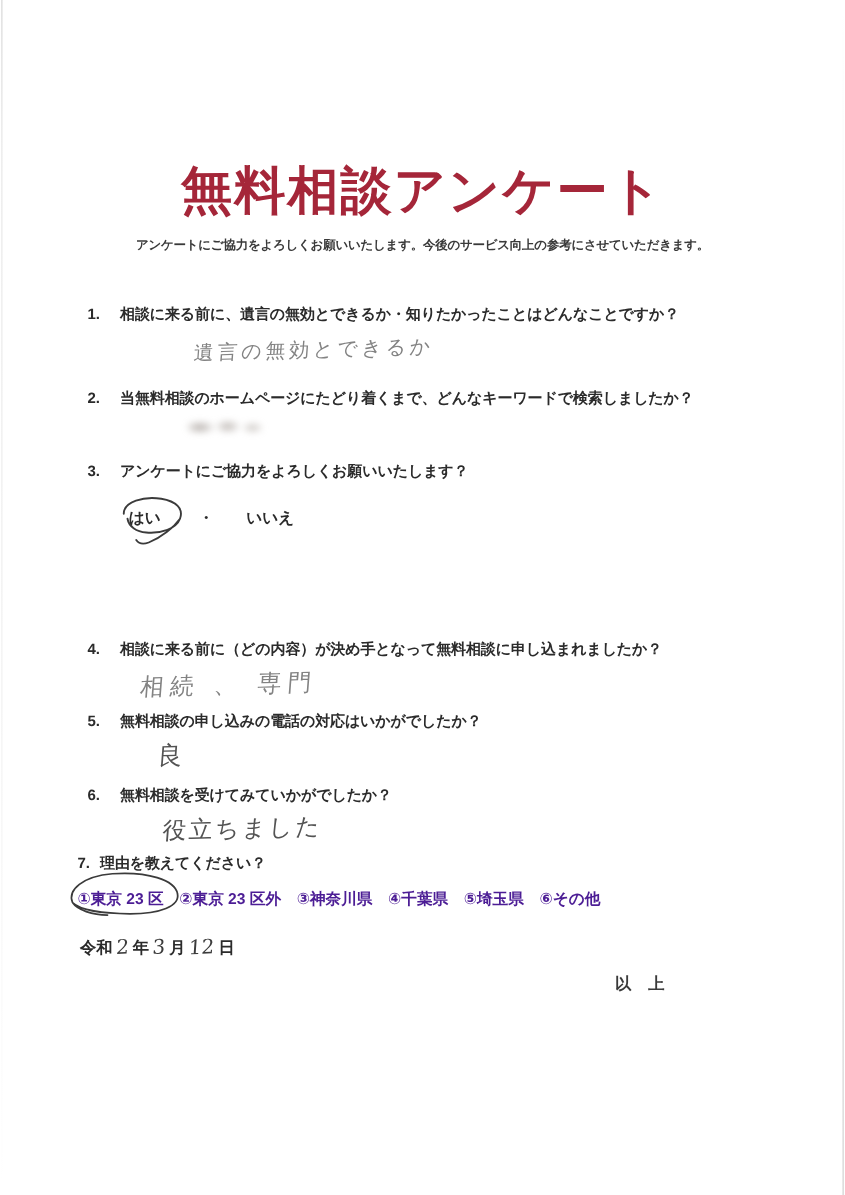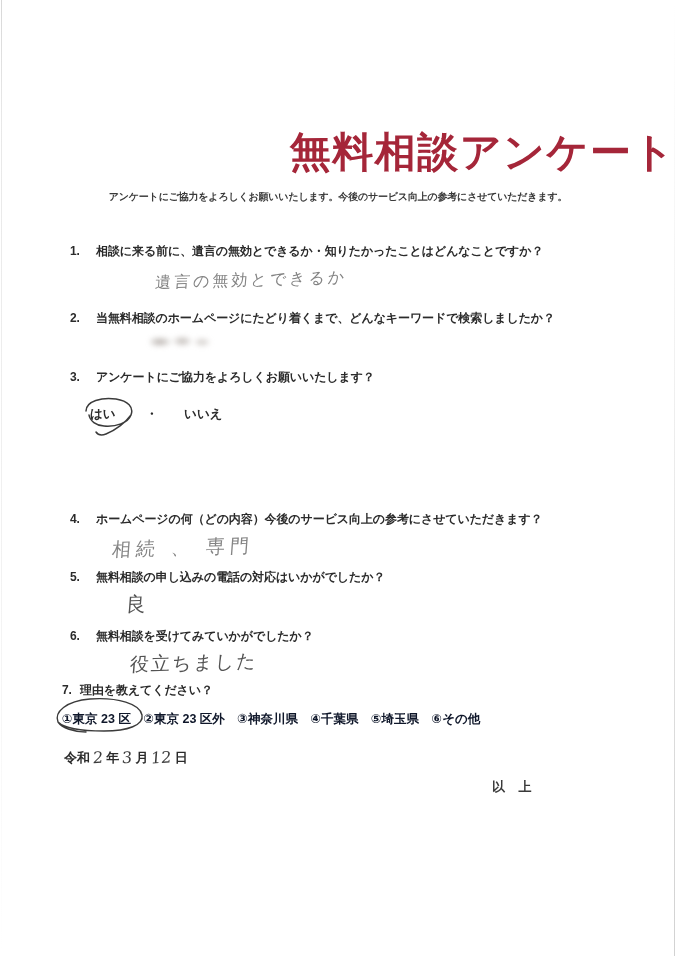--- a/index.html
+++ b/index.html
@@ -31,21 +31,21 @@
     right: 1px; top: 0;
     width: 1px; height: 956px;
     background: linear-gradient(to bottom, #ffffff 0%, #f0f0f0 40%, #dcdcdc 75%, #d2d2d2 100%);
   }
 
   
   .doc-title {
     position: absolute;
     left: 0; right: 0;
     top: 128px;
-    text-align: right;
+    text-align: center;
     font-size: 41px;
     line-height: 48px;
     font-weight: 700;
     letter-spacing: 1.5px;
     color: #a52639;
     font-family: "DejaVu Sans", "Liberation Sans", sans-serif;
   }
   .doc-subtitle {
     position: absolute;
     left: 0; right: 0;
@@ -92,21 +92,21 @@
   
   .choice-row {
     position: absolute;
     left: 90px;
     display: flex;
     align-items: baseline;
     font-size: 12.5px;
     font-weight: 700;
     color: #2b2b2b;
   }
-  .choice-yes { position: relative; }
+  .choice-yes { position: relative; margin-left: 13px; }
   .choice-dot { margin: 0 26px 0 30px; }
   .choice-no  { }
 
   
   .ink-loop {
     position: absolute;
     left: -12px;
     top: -11px;
     width: 70px;
     height: 42px;
@@ -115,21 +115,21 @@
 
   
   .pref-row {
     position: absolute;
     left: 62px;
     top: 710px;
     font-size: 12.5px;
     line-height: 18px;
     font-weight: 700;
     letter-spacing: 0px;
-    color: #0f172a;
+    color: #4c1d95;
     white-space: nowrap;
   }
   .pref-opt { margin-right: 9px; position: relative; }
   .pref-opt:last-child { margin-right: 0; }
   .ink-loop-pref {
     position: absolute;
     left: -10px;
     top: -16px;
     width: 106px;
     height: 42px;
@@ -231,21 +231,21 @@
                  M53 20 C48 27, 38 35, 28 39 C24 40.5, 20 40, 18 37" fill="none" stroke="#3b3b3b" stroke-width="1.5" stroke-linecap="round" stroke-linejoin="round"></path>
       </svg>
     </span>
     <span class="choice-dot">・</span>
     <span class="choice-no">いいえ</span>
   </div>
 
 
   <div class="q-row" style="top:511px;">
     <span class="q-num">4.</span>
-    <span class="q-text">ホームページの何（どの内容）今後のサービス向上の参考にさせていただきます？</span>
+    <span class="q-text">相談に来る前に（どの内容）が決め手となって無料相談に申し込まれましたか？</span>
   </div>
   <div class="handwriting" style="left:112px; top:535px; font-size:19px; letter-spacing:5px;">相続 、 専門</div>
 
   <div class="q-row" style="top:569px;">
     <span class="q-num">5.</span>
     <span class="q-text">無料相談の申し込みの電話の対応はいかがでしたか？</span>
   </div>
   <div class="handwriting hw-strong" style="left:126px; top:591px; font-size:20px;">良</div>
 
   <div class="q-row" style="top:628px;">

